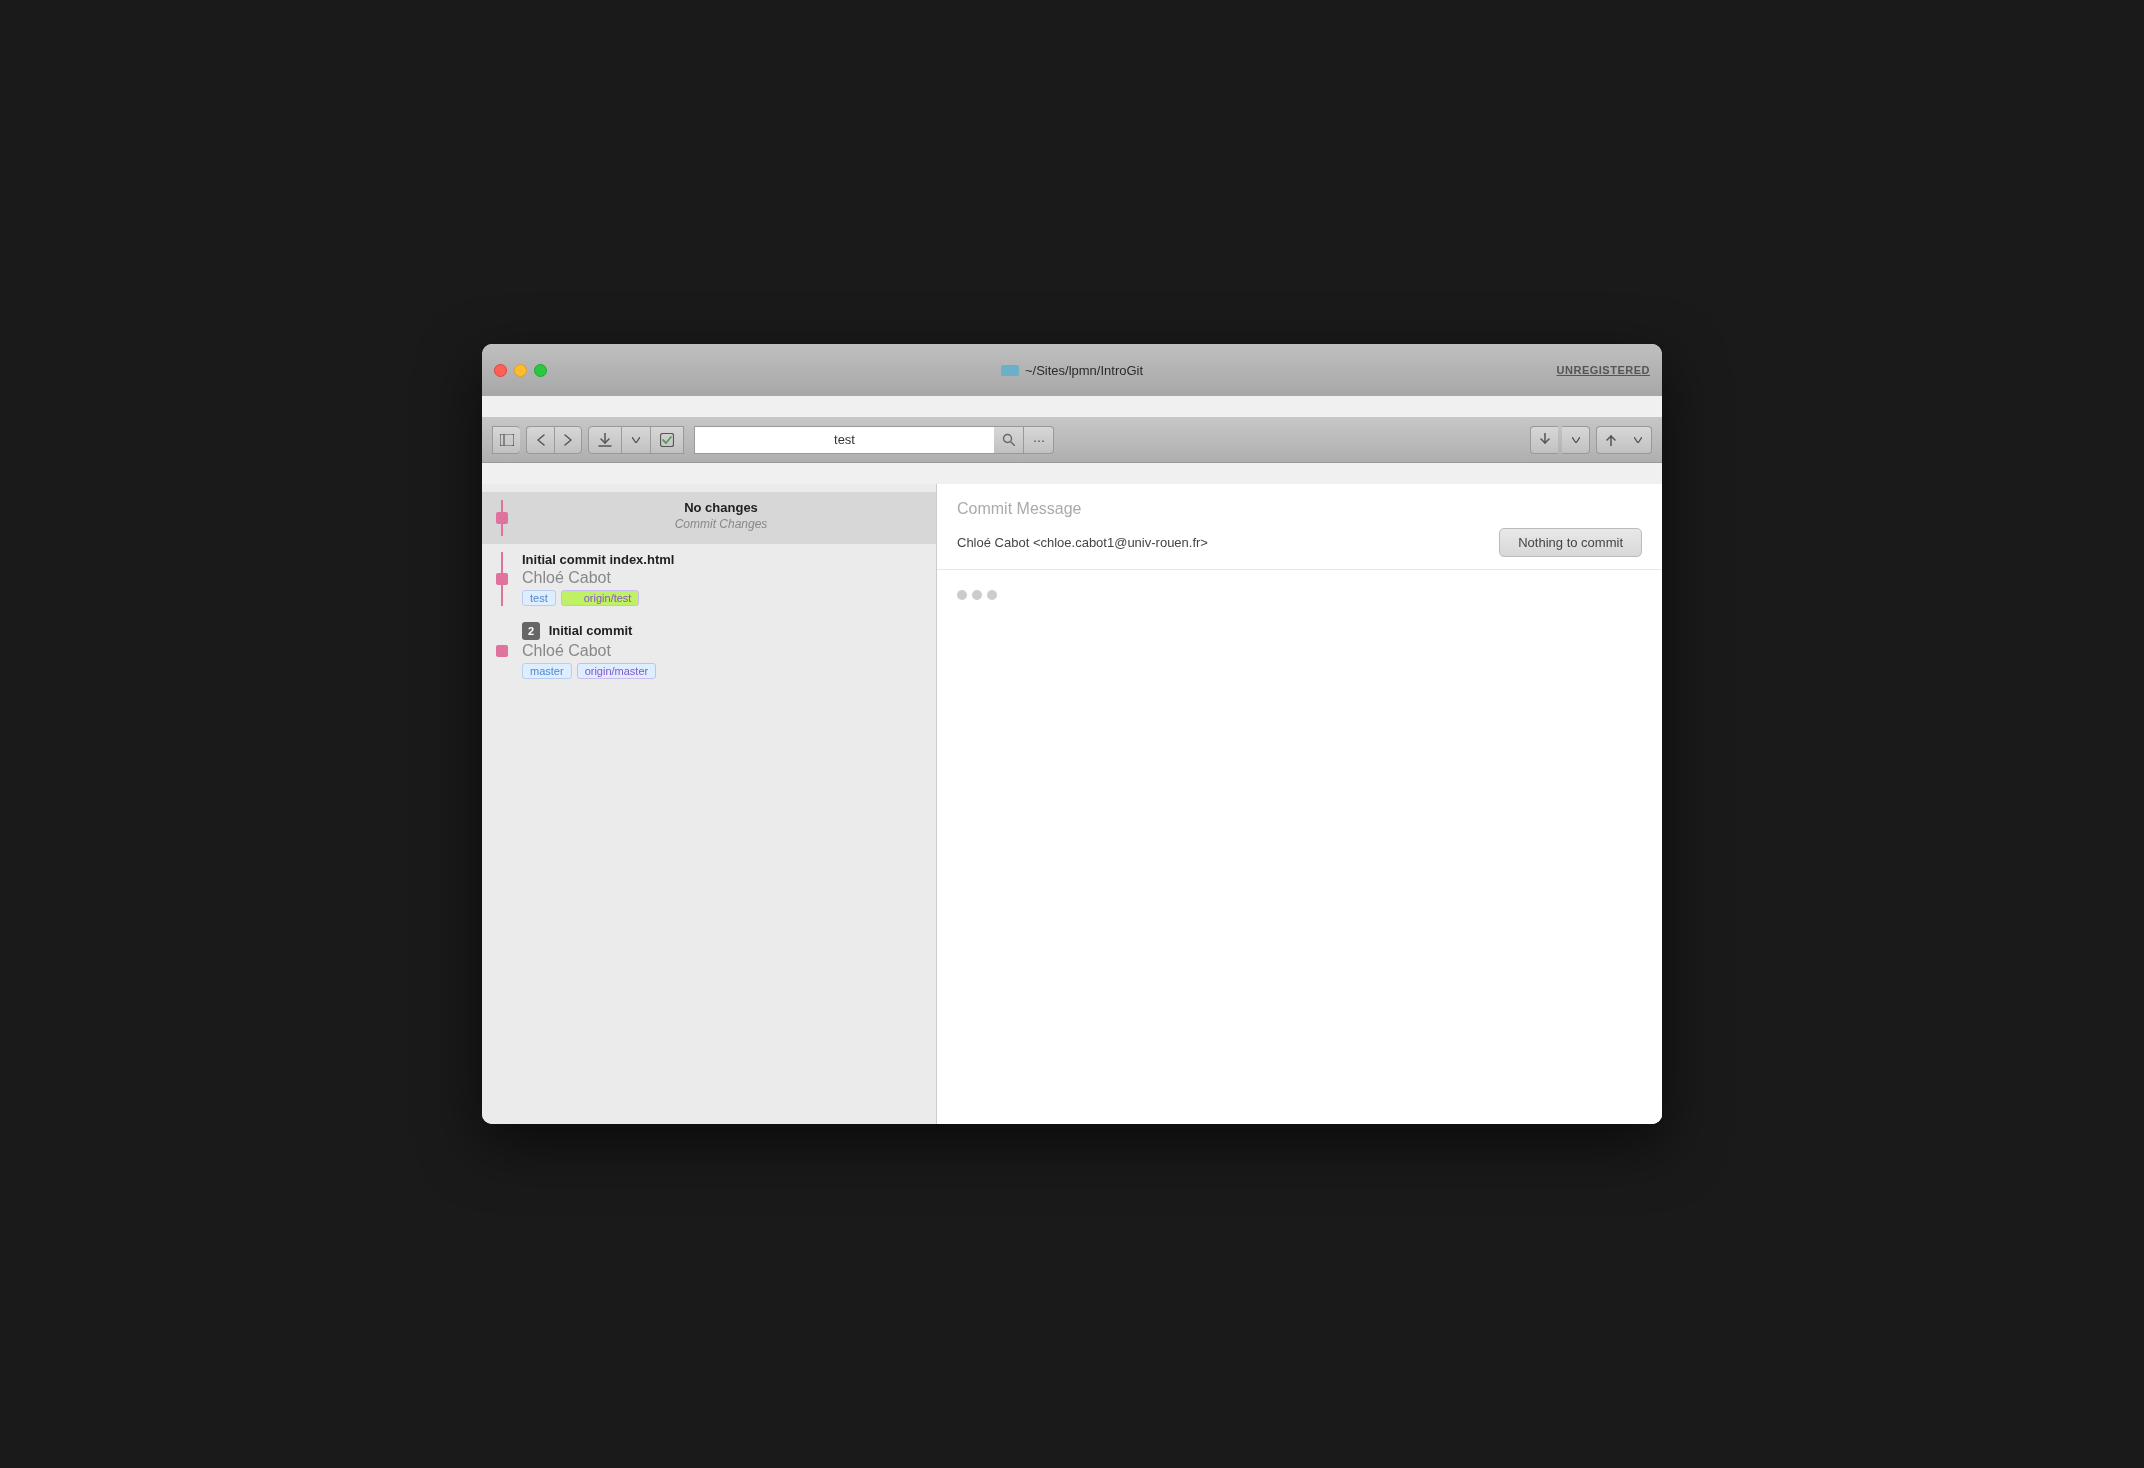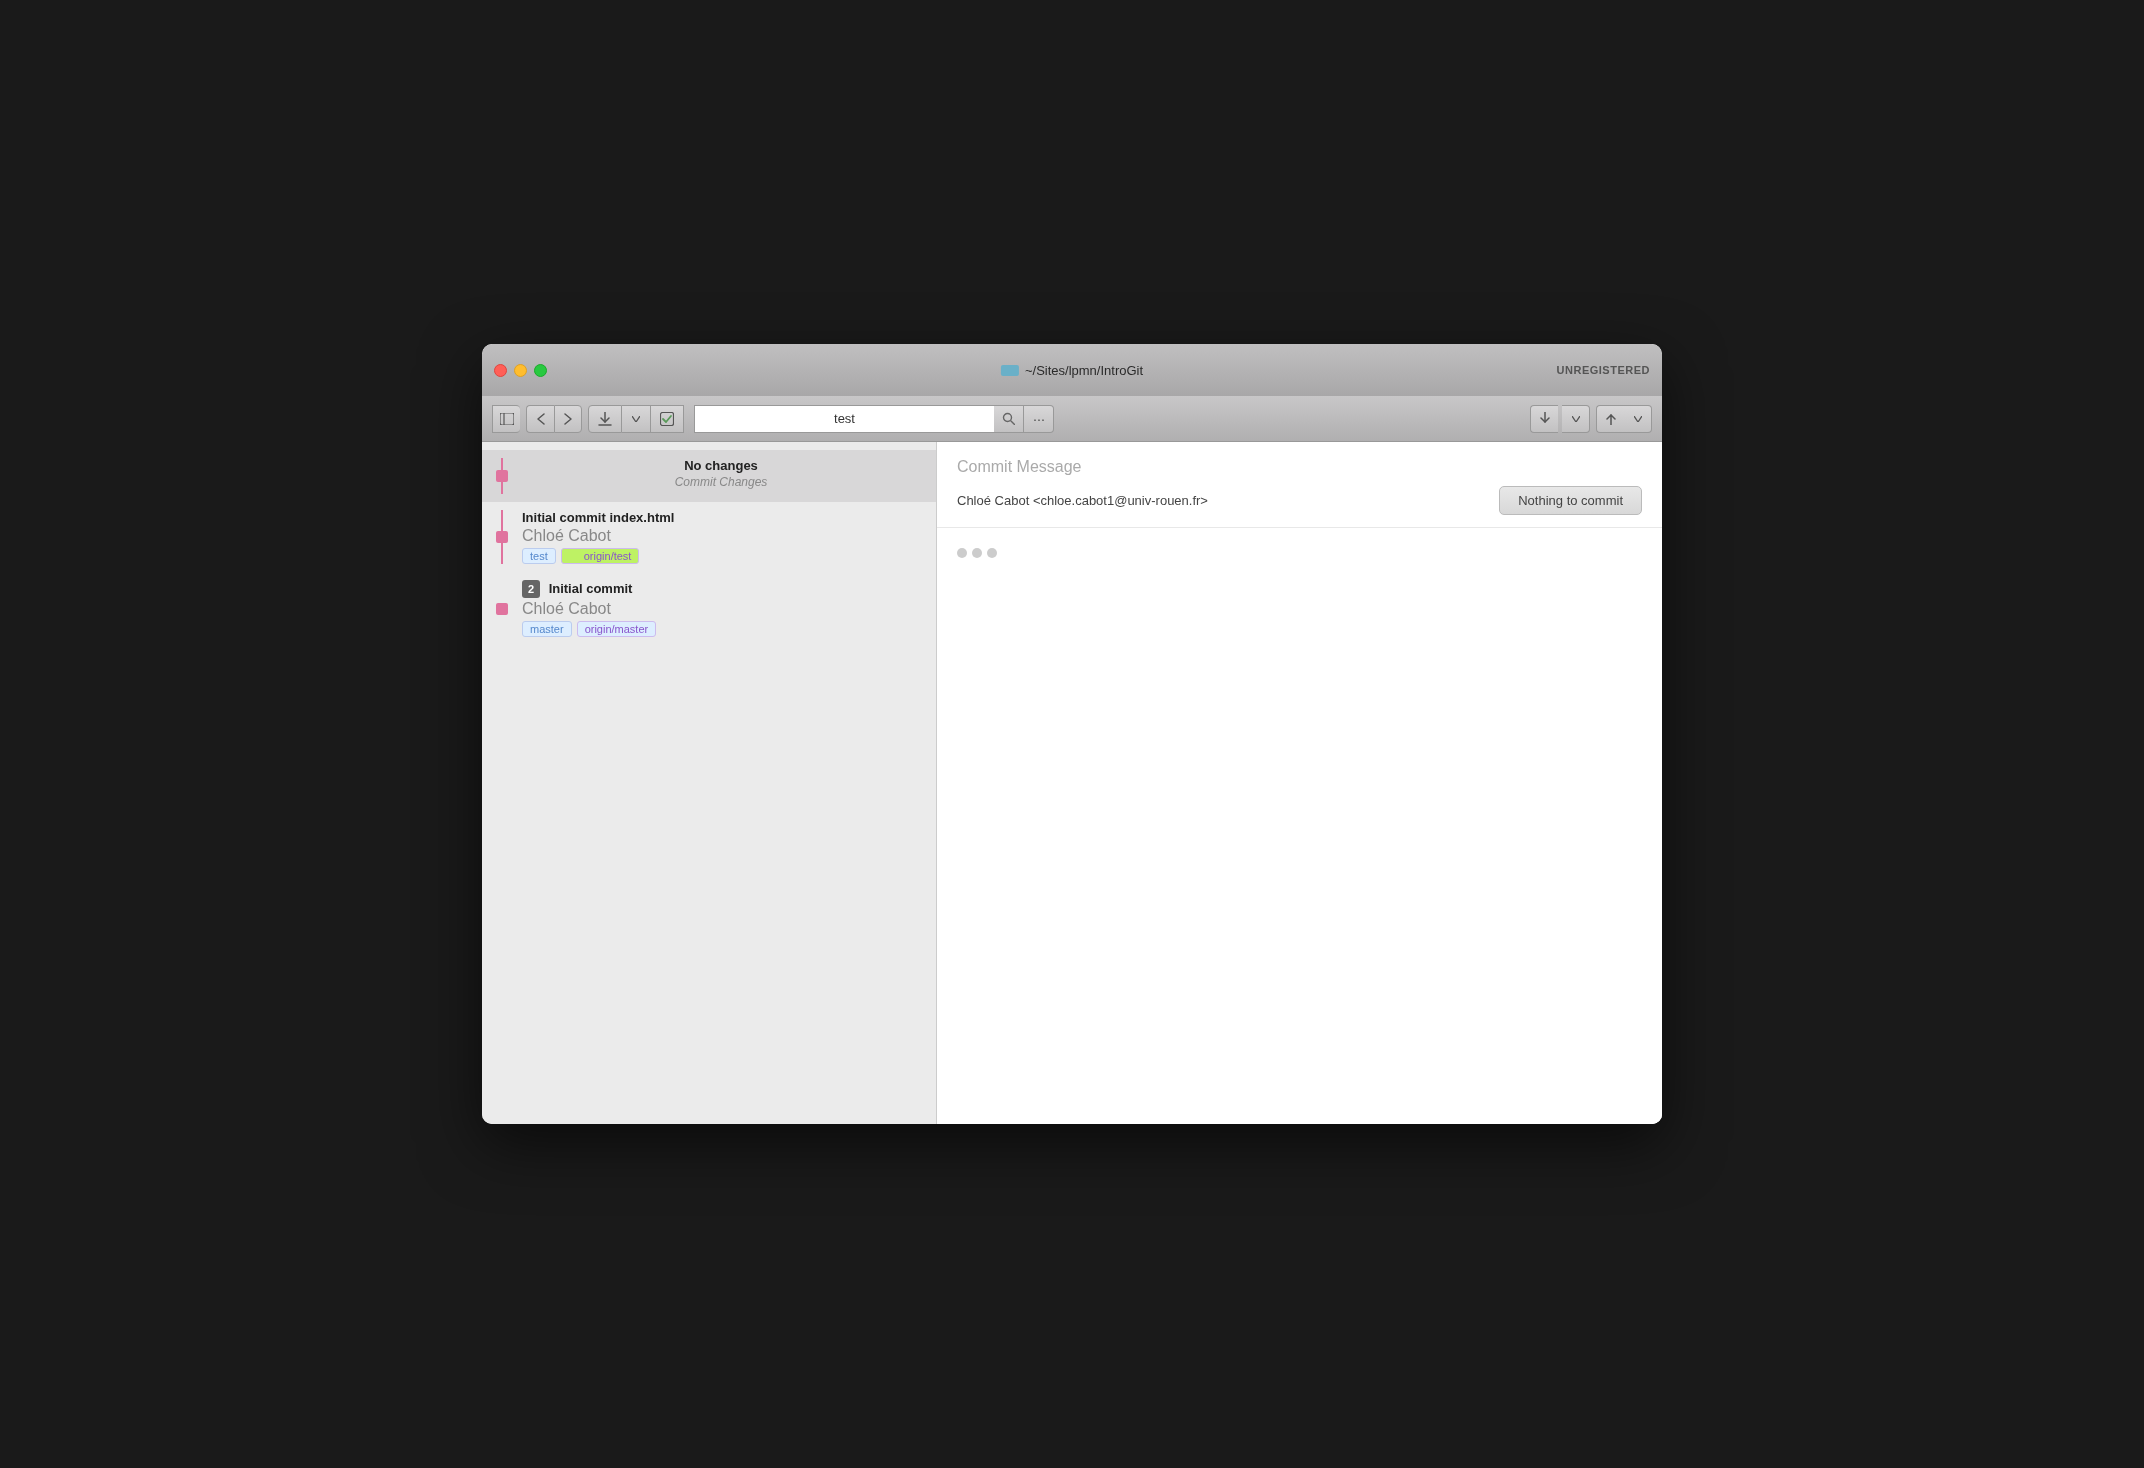--- a/index.html
+++ b/index.html
@@ -15,20 +15,21 @@
 
     .window {
       width: 1180px;
       height: 780px;
       background: #f0f0f0;
       border-radius: 10px;
       box-shadow: 0 20px 60px rgba(0,0,0,0.6);
       display: flex;
       flex-direction: column;
       overflow: hidden;
+      gap: 21px;
     }
 
     
     .titlebar {
       background: linear-gradient(to bottom, #c0bfc0, #a8a7a8);
       height: 52px;
       display: flex;
       align-items: center;
       padding: 0 12px;
       position: relative;
@@ -73,20 +74,21 @@
       border-radius: 2px;
       flex-shrink: 0;
     }
 
     .titlebar-right {
       margin-left: auto;
       font-size: 11px;
       color: #555;
       font-weight: 600;
       letter-spacing: 0.5px;
+      text-decoration: underline;
     }
 
     
     .toolbar {
       background: linear-gradient(to bottom, #c8c7c8, #b0afb0);
       height: 46px;
       display: flex;
       align-items: center;
       padding: 0 10px;
       gap: 6px;

